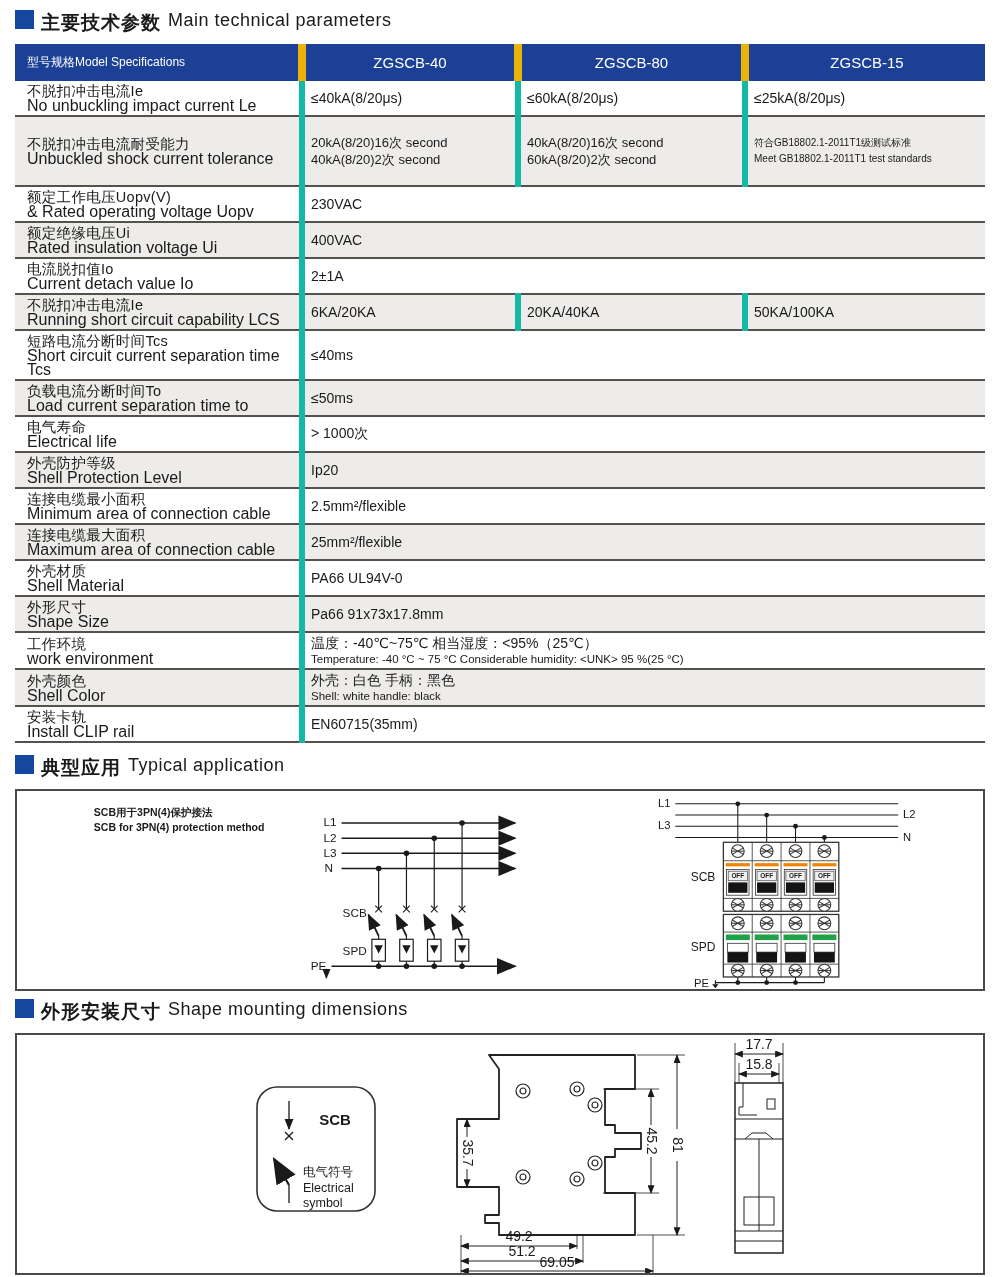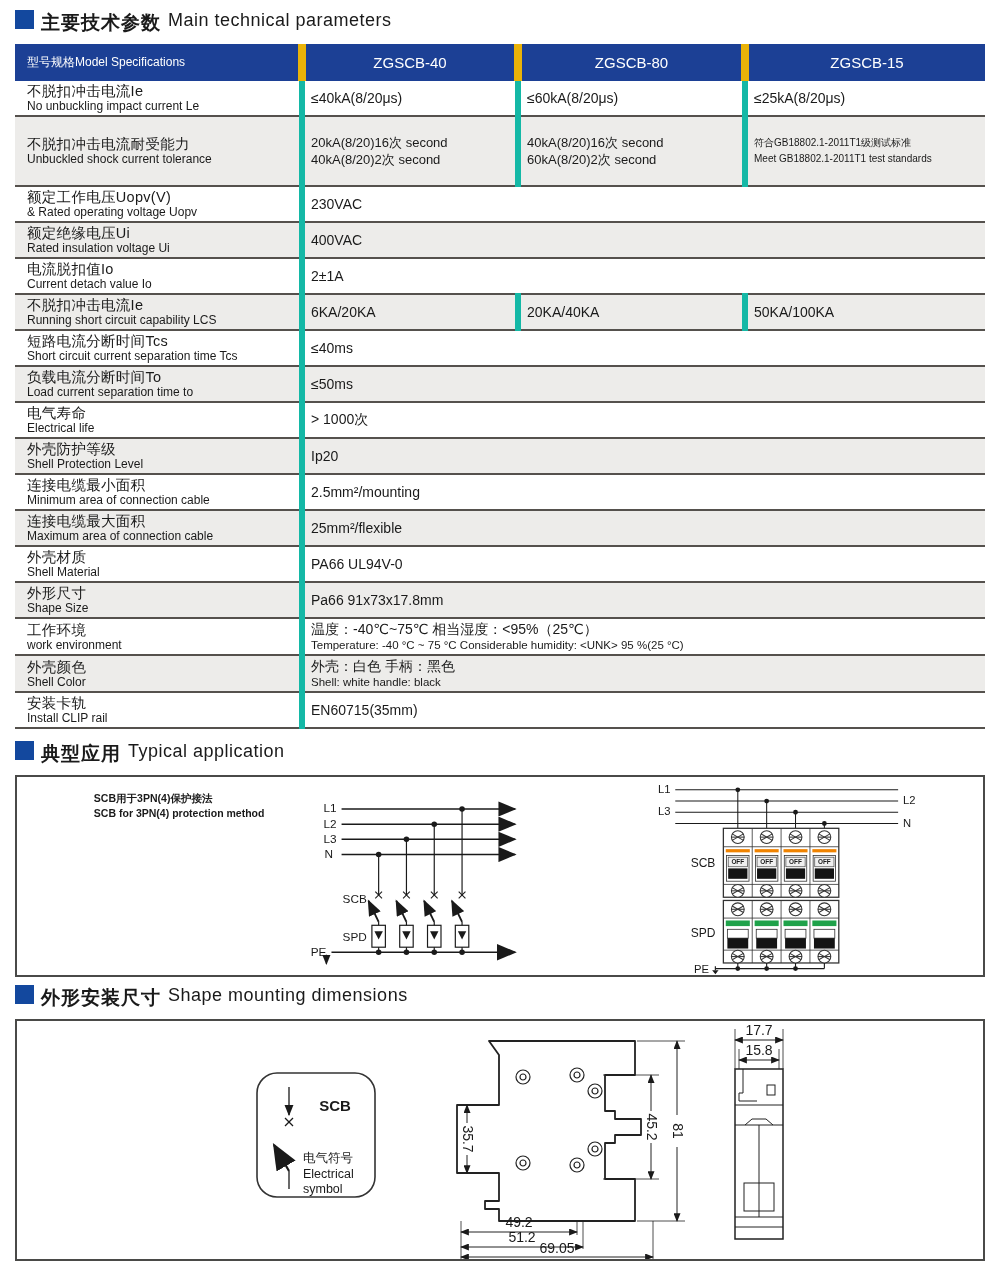--- a/index.html
+++ b/index.html
@@ -18,21 +18,21 @@
   table.spec col.c0{width:287px} table.spec col.c1{width:216px}
   table.spec col.c2{width:227px} table.spec col.c3{width:240px}
   table.spec thead th{background:var(--blue);color:#fff;height:37px;font-weight:normal;font-size:15px;vertical-align:middle}
   table.spec thead th.param{text-align:left;padding-left:12px;font-size:12px}
   table.spec thead th + th{border-left:8px solid #eab308}
   table.spec tbody tr{border-bottom:2px solid var(--linedark)}
   table.spec tbody tr:nth-child(even){background:var(--rowgray)}
   table.spec td{vertical-align:middle;padding:2px 6px;height:34px}
   table.spec td.param{padding-left:12px}
   table.spec td.param .cn{font-size:14.5px;line-height:16px;letter-spacing:.3px}
-  table.spec td.param .en{font-size:12px;line-height:14px}
+  table.spec td.param .en{font-size:16px;line-height:14px}
   table.spec td.val{border-left:6px solid #14b8a6;font-size:14px}
   table.spec td.val.multi{font-size:13px;line-height:17px}
   table.spec td.val.small{font-size:10px;line-height:16px}
   .pre{white-space:pre-line}
   table.spec tr.row-tall td{height:70px}
   table.spec td.val .v1{font-size:14px;line-height:17px}
   table.spec td.val .v2{font-size:11.5px;line-height:14px}
   .diagram-box{width:970px;border:2px solid #4a4a48;background:#fff;display:flex;align-items:stretch}
   .box-typical{height:202px;margin-bottom:8px}
   .box-mounting{height:242px}
@@ -146,21 +146,21 @@
             <div class="cn">外壳防护等级</div>
             <div class="en">Shell Protection Level</div>
           </td>
         <td class="val" colspan="3">Ip20</td>
       </tr>
       <tr>
         <td class="param">
             <div class="cn">连接电缆最小面积</div>
             <div class="en">Minimum area of connection cable</div>
           </td>
-        <td class="val" colspan="3">2.5mm²/mounting</td>
+        <td class="val" colspan="3">2.5mm²/flexible</td>
       </tr>
       <tr>
         <td class="param">
             <div class="cn">连接电缆最大面积</div>
             <div class="en">Maximum area of connection cable</div>
           </td>
         <td class="val" colspan="3">25mm²/flexible</td>
       </tr>
       <tr>
         <td class="param">

